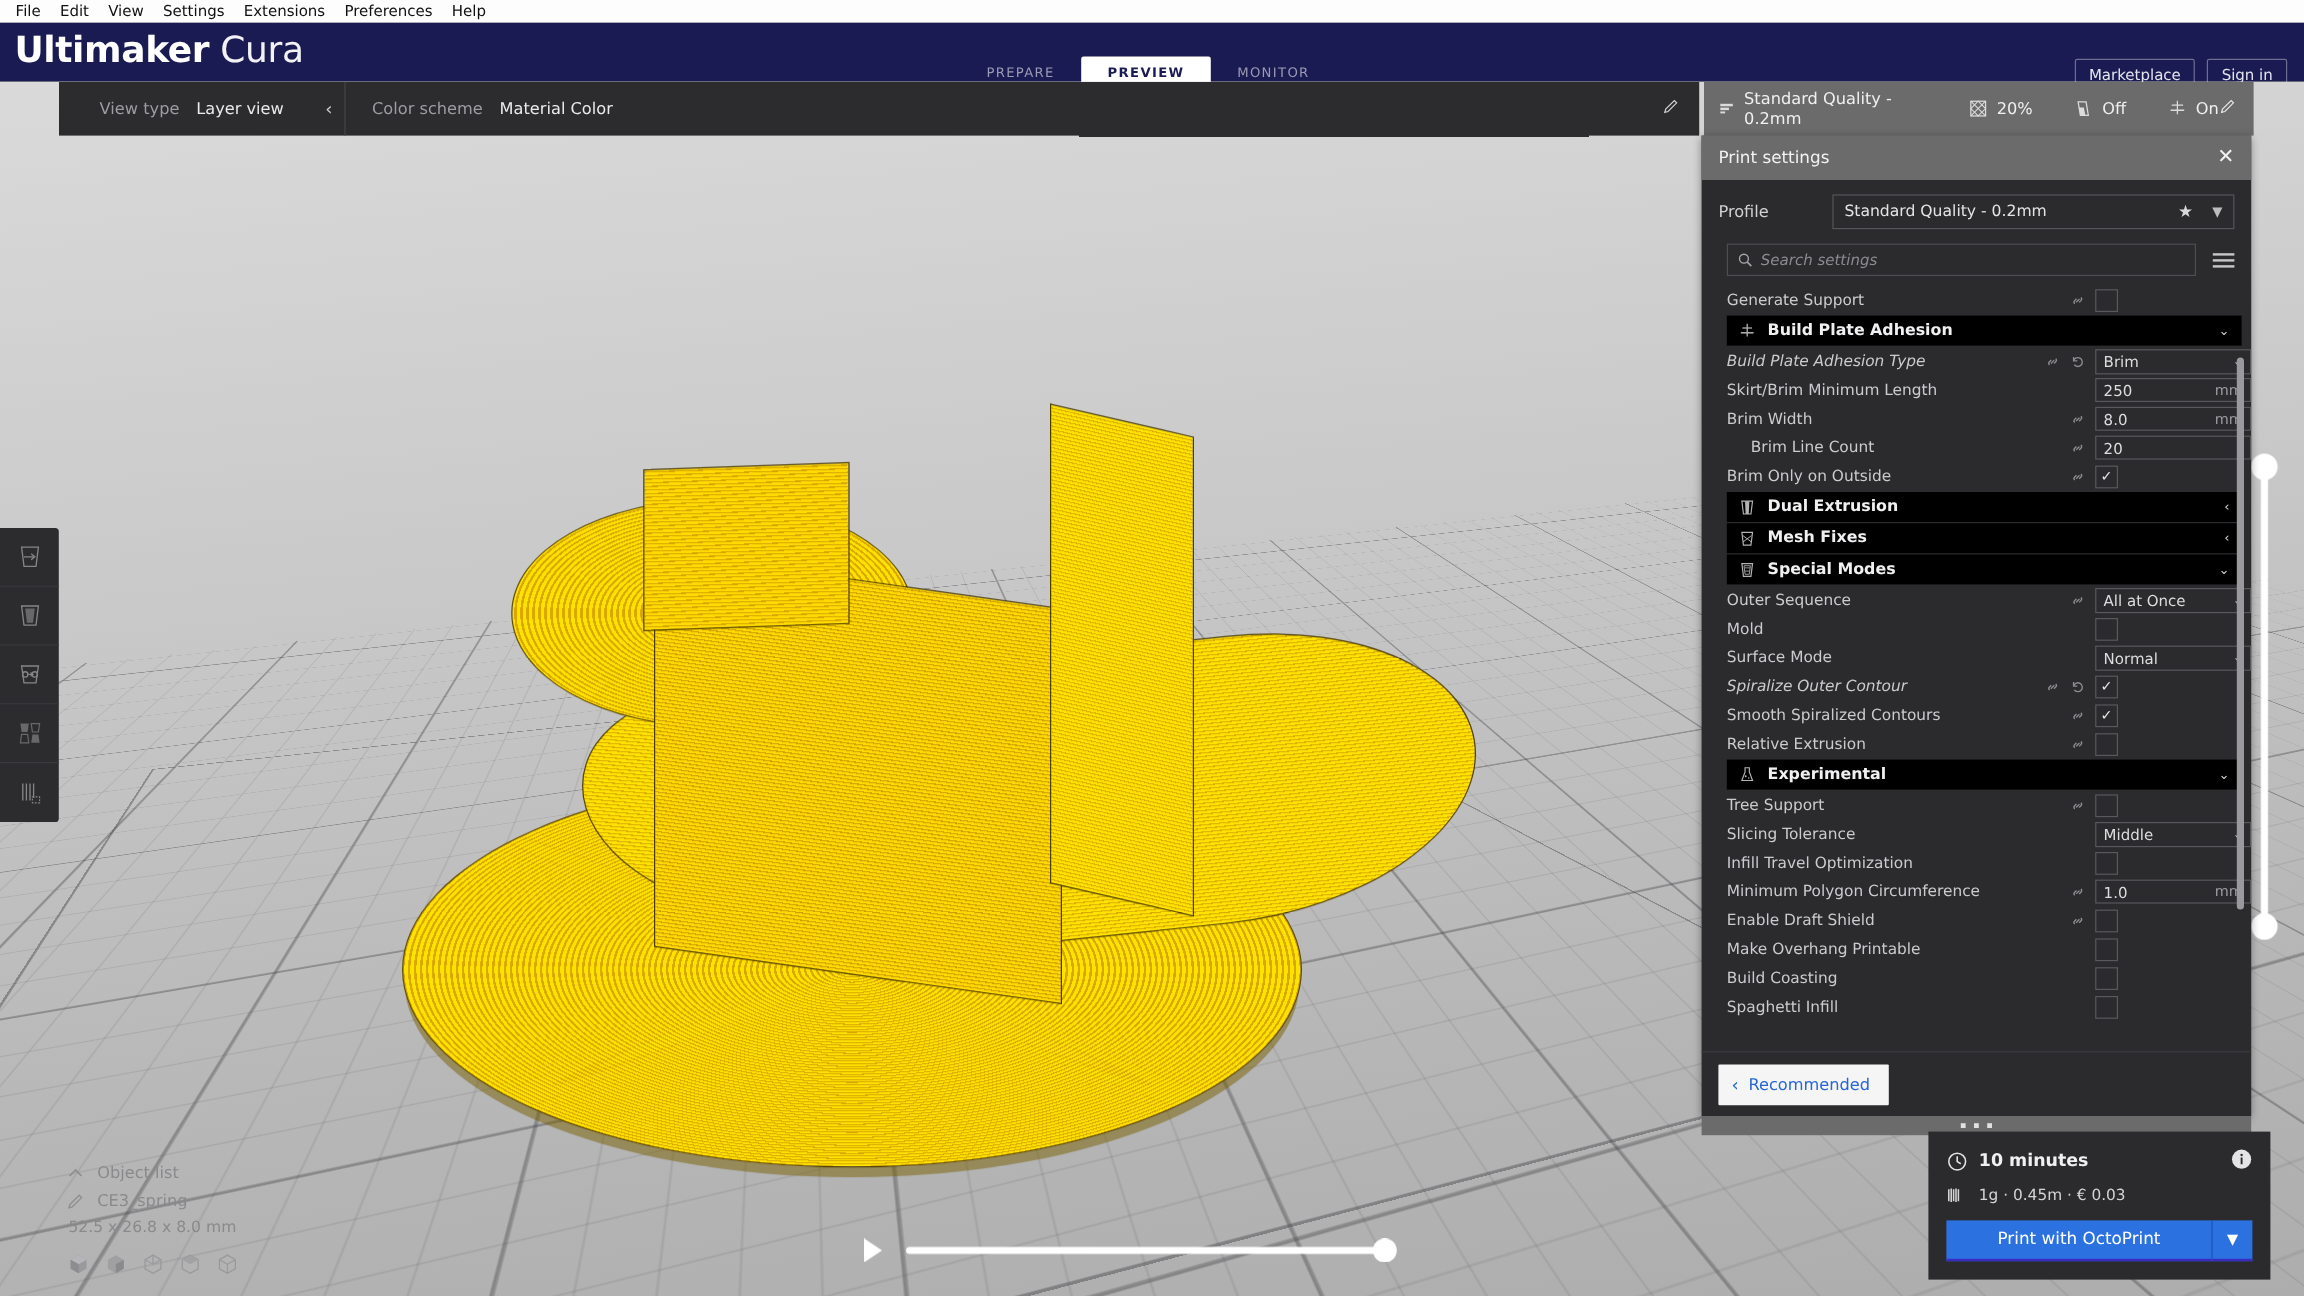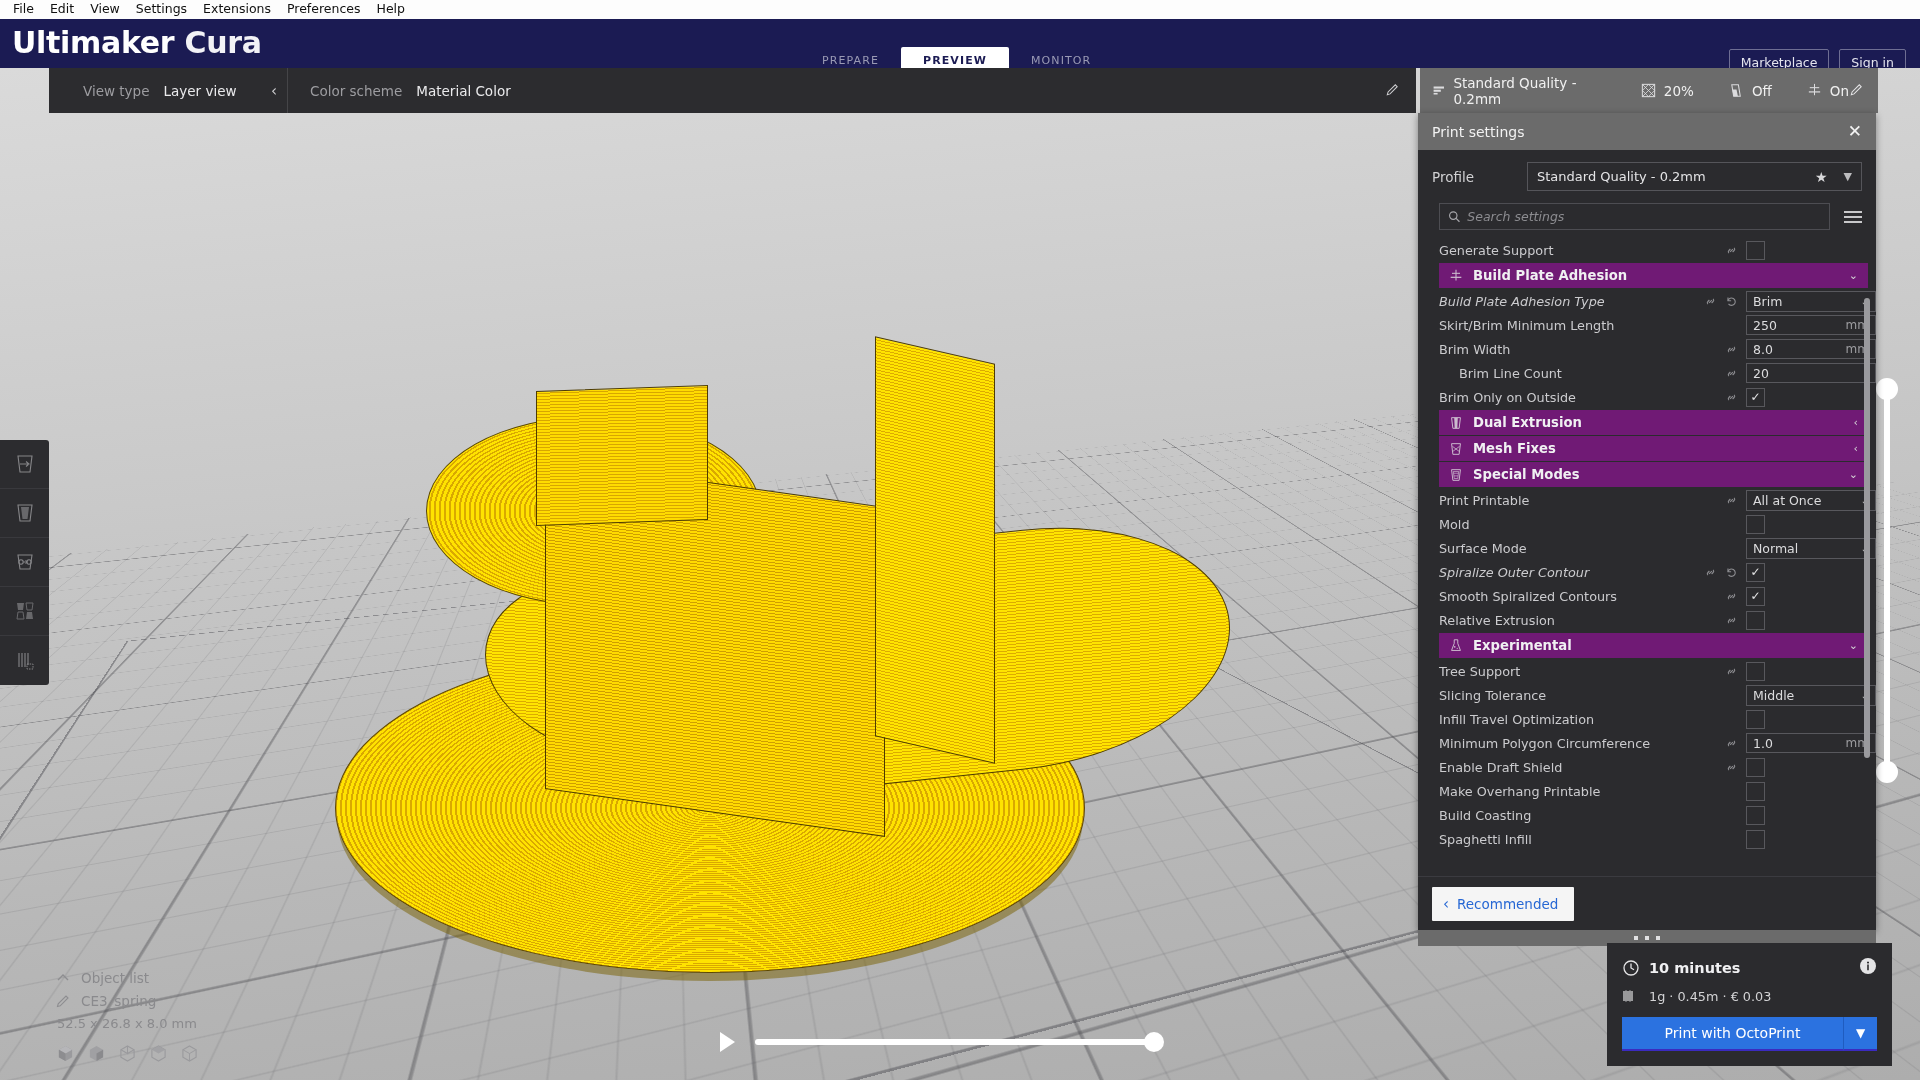--- a/index.html
+++ b/index.html
@@ -25,21 +25,21 @@
   
   .header {
     position: absolute; top: 19px; left: 0; width: 1920px; height: 49px;
     background: #1b1b53;
   }
   .logo {
     position: absolute; left: 12px; top: 6px;
     font-size: 30px; color: #ffffff; letter-spacing: -0.3px;
   }
   .logo b { font-weight: 700; }
-  .logo span { font-weight: 700; color: #f2f2f6; }
+  .logo span { font-weight: 400; color: #f2f2f6; }
 
   .tabs { position: absolute; left: 800px; top: 28px; display: flex; gap: 0px; }
   .tab {
     font-size: 11px; letter-spacing: 1.1px; color: #9a9ab4;
     padding: 7px 22px; border-radius: 2px; cursor: pointer;
     background: transparent; white-space: nowrap;
   }
   .tab.active { background: #ffffff; color: #1b1b53; font-weight: 600; }
 
   .hdr-btns { position: absolute; right: 14px; top: 30px; display: flex; gap: 10px; }
@@ -257,21 +257,21 @@
   }
   .numfield .unit { margin-left: auto; color: #9d9da1; font-size: 12px; }
   .dropdown {
     width: 130px; height: 21px; border: 1px solid #58585d; background: #2b2b2e;
     display: flex; align-items: center; padding: 0 6px; color: #dcdcde;
     font-size: 12.5px; cursor: pointer;
   }
   .dropdown .chev { margin-left: auto; color: #bcbcbe; font-size: 10px; }
 
   .cat-row {
-    display: flex; align-items: center; height: 25px; background: #701a75;
+    display: flex; align-items: center; height: 25px; background: #000000;
     margin: 1px 8px 1px 0; padding: 0 10px 0 6px; cursor: pointer;
   }
   .cat-row .cat-icon { width: 22px; display: flex; align-items: center; justify-content: center; opacity: 0.8; }
   .cat-row .cat-label { color: #f0f0f2; font-size: 13.2px; font-weight: 700; margin-left: 6px; }
   .cat-row .cat-chev { margin-left: auto; color: #d6d6d8; font-size: 11px; }
 
   .sp-footer { height: 54px; border-top: 1px solid #3b3b40; display: flex; align-items: center; padding-left: 14px; }
   .rec-btn {
     background: #f5f5f5; color: #2667d4; border: none; font-size: 13.5px;
     padding: 8px 16px 8px 11px; display: flex; align-items: center; gap: 8px;
@@ -658,21 +658,21 @@
             <svg width="16" height="16" viewBox="0 0 18 18">
               <path d="M4 3 L14 3 L12.5 15 L5.5 15 Z" fill="none" stroke="#e2e2e4" stroke-width="1.1"></path>
               <path d="M6 5 L12 5 L11 13 L7 13 Z" fill="none" stroke="#e2e2e4" stroke-width="0.8"></path>
               <path d="M6.5 7 L11.6 7 M6.8 10 L11.2 10" stroke="#e2e2e4" stroke-width="0.8"></path>
             </svg>
           </span>
           <span class="cat-label">Special Modes</span>
           <span class="cat-chev">⌄</span>
         </div>
         <div class="srow">
-          <span class="slabel">Print Printable</span>
+          <span class="slabel">Outer Sequence</span>
           <span class="sicons">
             <svg width="13" height="13" viewBox="0 0 14 14">
               <path d="M5.5 8.5 L8.5 5.5" stroke="#8d8d91" stroke-width="1.2"></path>
               <path d="M4.2 9.8 a2 2 0 0 1 0-2.8 L5.8 5.4" fill="none" stroke="#8d8d91" stroke-width="1.2"></path>
               <path d="M9.8 4.2 a2 2 0 0 1 0 2.8 L8.2 8.6" fill="none" stroke="#8d8d91" stroke-width="1.2"></path>
             </svg>
           </span>
           <span class="sctl">
             <span class="dropdown">
               <span>All at Once</span>

